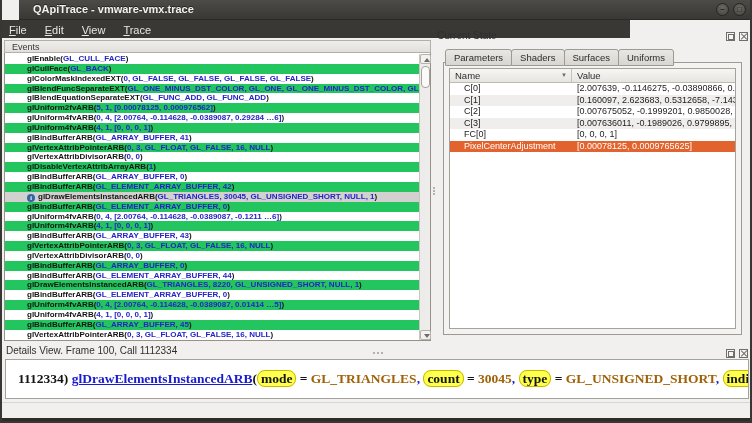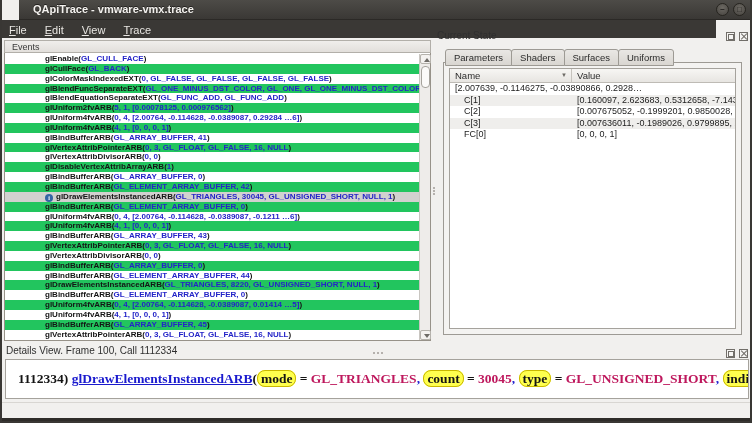--- a/index.html
+++ b/index.html
@@ -15,31 +15,31 @@
   .title-text{position:absolute;left:14px;top:3px;font-size:11px;font-weight:bold;color:#f4f2ef;
     text-shadow:0 -1px 0 #23211f;}
   .winbtns{position:absolute;right:8px;top:3px;display:flex;gap:4px;}
   .wbtn{width:13px;height:13px;border-radius:50%;border:1px solid #26241f;
     background:radial-gradient(circle at 50% 35%,#6b6862,#474440);position:relative;}
   .wbtn span{position:absolute;left:0;top:-1px;width:100%;text-align:center;
     font-size:8px;line-height:13px;color:#242220;font-weight:bold;}
   .wbtn.close{background:radial-gradient(circle at 50% 35%,#f4814d,#dd4814);border-color:#8f2c09;}
   .wbtn.close span{color:#58200a;}
   
-  .menubar{position:absolute;left:-2px;top:20px;width:716px;height:18px;background:#3a3835;}
+  .menubar{position:absolute;left:-2px;top:20px;width:630px;height:18px;background:#3a3835;}
   .mi{display:inline-block;padding:0 9px;font-size:11px;line-height:18px;color:#e8e6e2;}
   .mi::first-letter{text-decoration:underline;}
   
   .events-panel{position:absolute;left:2px;top:40px;width:427px;height:301px;}
   .events-header{height:13px;background:linear-gradient(#f0eeec,#e2dfdb);
     border:1px solid #b2afa9;font-size:9px;line-height:12px;padding-left:7px;color:#3a3a3a;}
   .events-list{position:absolute;left:0;top:13px;right:0;bottom:0;background:#fff;
     border:1px solid #979289;border-top:none;overflow:hidden;padding-top:1px;}
   .evrow{height:9.85px;line-height:9.8px;font-size:8px;white-space:nowrap;overflow:hidden;
-    padding-left:40px;color:#1a1a1a;}
+    padding-left:22px;color:#1a1a1a;}
   .evrow.alt{background:#22c55e;}
   .evrow.selected{background:#d2d1cf;}
   .evrow .fn{font-weight:bold;color:#141414;}
   .evrow .p{color:#141414;font-weight:bold;}
   .evrow .args{color:#2424c8;font-weight:bold;}
   .info-badge{display:inline-block;width:8px;height:8px;border-radius:50%;background:#3465a4;
     color:#fff;font-size:6px;line-height:8px;text-align:center;font-weight:bold;
     margin-right:3px;vertical-align:-1px;font-family:"Liberation Serif",serif;}
   
   .vscroll{position:absolute;top:14px;right:1px;width:11px;bottom:1px;
@@ -93,21 +93,21 @@
   
   .details-dock{position:absolute;left:2px;top:345px;width:746px;height:56px;}
   .details-titlebar{position:relative;height:13px;}
   .details-title{font-size:10px;color:#2f2f2f;line-height:12px;padding-left:2px;}
   .details-box{position:absolute;left:1px;top:14px;right:1px;height:40px;background:#fff;
     border:1px solid #a5a29c;overflow:hidden;padding:9px 0 0 12px;white-space:nowrap;}
   .call-line{font-family:"Liberation Serif","DejaVu Serif",serif;font-size:13.5px;font-weight:bold;color:#141414;}
   .call-prefix{color:#141414;font-family:Liberation Serif, serif;}
   .call-fn{color:#1a1ace;text-decoration:underline;}
   .chip{background:#ffff4e;border:1px solid #c9b800;border-radius:8px;padding:0 3px;color:#141414;}
-  .call-eq{color:#141414;} .call-val{color:#be185d;} .sep{color:#1a1ace;}
+  .call-eq{color:#141414;} .call-val{color:#a16207;} .sep{color:#1a1ace;}
   .param:last-child .sep{display:none;}
   .call-paren{color:#141414;}
   
   .status-strip{position:absolute;left:0;bottom:3px;width:748px;height:16px;background:#f1f0ee;
     border-top:1px solid #d8d6d2;}
   .bottom-edge{position:absolute;left:-2px;bottom:-2px;width:752px;height:5px;background:#2e2c29;}
 </style>
 </head>
 <body>
 
@@ -230,20 +230,21 @@
       <span class="tab">Parameters</span><span class="tab">Shaders</span><span class="tab">Surfaces</span><span class="tab selected">Uniforms</span></div>
       <div class="tabpane">
         <div class="utable">
           <div class="uhead">
             <div class="hc name"><span>Name</span><span class="sort-arrow">▼</span></div>
             <div class="hc"><span>Value</span></div>
           </div>
           <div>
 
               <div class="urow">
+                <div class="nc">C[0]</div>
                 <div class="vc">[2.007639, -0.1146275, -0.03890866, 0.2928…</div>
               </div>
 
               <div class="urow alt">
                 <div class="nc">C[1]</div>
                 <div class="vc">[0.160097, 2.623683, 0.5312658, -7.143945]</div>
               </div>
 
               <div class="urow">
                 <div class="nc">C[2]</div>
@@ -253,20 +254,24 @@
               <div class="urow alt">
                 <div class="nc">C[3]</div>
                 <div class="vc">[0.007636011, -0.1989026, 0.9799895, 2.15…</div>
               </div>
 
               <div class="urow">
                 <div class="nc">FC[0]</div>
                 <div class="vc">[0, 0, 0, 1]</div>
               </div>
 
+              <div class="urow selected alt">
+                <div class="nc">PixelCenterAdjustment</div>
+                <div class="vc">[0.00078125, 0.0009765625]</div>
+              </div>
             </div>
         </div>
       </div>
     </div>
   </div>
 
   <div class="details-dock">
     <div class="details-titlebar">
       <div class="details-title">Details View. Frame 100, Call 1112334</div>
       <div class="dock-icons">

